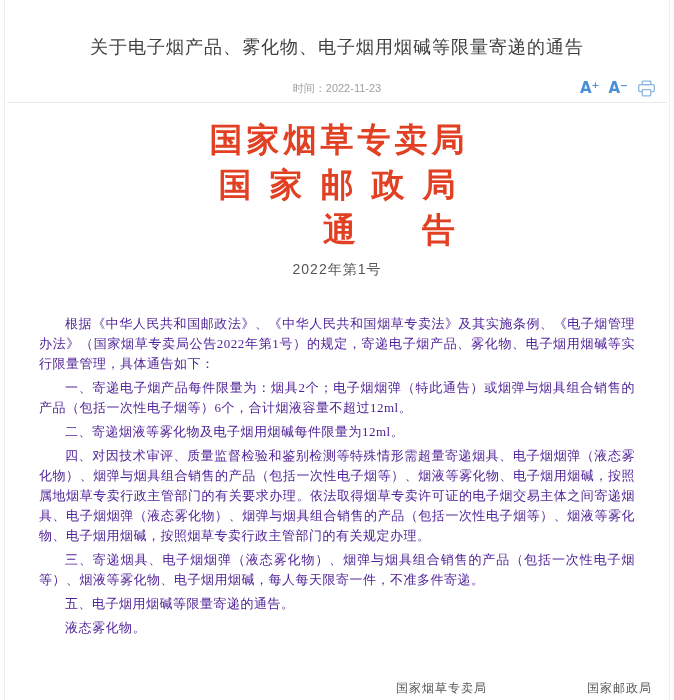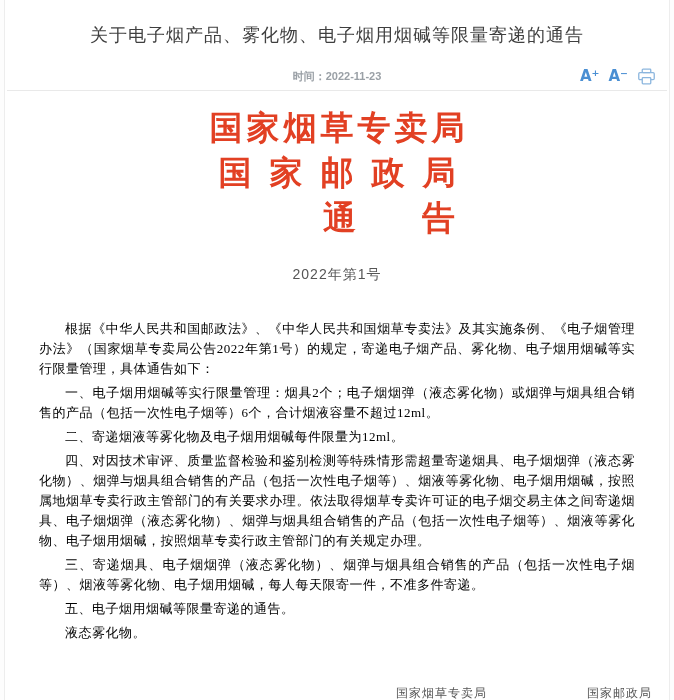--- a/index.html
+++ b/index.html
@@ -8,57 +8,57 @@
   }
   *{margin:0;padding:0;box-sizing:border-box;}
   html,body{background:#fdfdfd;}
   body{
     width:674px;height:700px;overflow:hidden;
     font-family:"Liberation Serif","DejaVu Serif",serif;
   }
   .page{
     margin:0 4px;height:700px;background:#ffffff;
     border-left:1px solid #ededed;border-right:1px solid #ededed;
-    padding-top:24px;position:relative;
+    padding-top:36px;position:relative;
   }
   .doc-title{
     text-align:center;font-size:18px;font-weight:400;color:#3f3f3f;
     letter-spacing:1px;line-height:22px;
   }
   .meta-row{
     position:relative;margin-top:19px;height:22px;
     font-family:"Liberation Sans","DejaVu Sans",sans-serif;
   }
   .meta-time{
     position:absolute;left:0;right:0;text-align:center;
-    font-size:11px;color:#9aa0a6;line-height:22px;font-weight:bold;
+    font-size:11px;color:#9aa0a6;line-height:22px;
   }
   .meta-tools{
     position:absolute;right:13px;top:0;height:22px;
     display:flex;align-items:center;gap:9px;
   }
   .font-btn{
     color:var(--blue);font-size:15px;font-weight:bold;cursor:pointer;
     line-height:22px;font-family:"DejaVu Sans","Liberation Sans",sans-serif;
   }
   .print-btn{color:#8cb6de;cursor:pointer;display:flex;align-items:center;}
   .divider{
     border:none;border-top:1px solid #e9e9e9;margin:3px 2px 0 2px;
   }
   .red-header{margin-top:15px;text-align:center;color:var(--red);font-weight:bold;}
   .red-line{font-size:33px;line-height:45px;}
   .line1{letter-spacing:4px;padding-left:4px;}
   .line2{letter-spacing:18px;padding-left:18px;}
   .line3{letter-spacing:66px;padding-left:66px;transform:translateX(52px);}
   .doc-number{
-    margin-top:25px;text-align:center;font-size:14px;color:#555;
+    margin-top:8px;text-align:center;font-size:14px;color:#555;
     font-family:"Liberation Sans","DejaVu Sans",sans-serif;letter-spacing:1px;
   }
   .body{
-    margin-top:35px;padding:0 34px;color:#000000;font-size:13px;
+    margin-top:35px;padding:0 34px;color:#4c1d95;font-size:13px;
   }
   .body p{
     text-indent:2em;text-align:justify;line-height:20px;margin-bottom:4px;
     letter-spacing:0.5px;
   }
   .signatures{
     margin-top:42px;display:flex;justify-content:flex-end;gap:100px;
     padding-right:17px;font-size:12px;color:#555;letter-spacing:1px;
   }
   .sign-date{
@@ -93,21 +93,21 @@
   <div class="red-header">
     <div class="red-line line1">国家烟草专卖局</div>
     <div class="red-line line2">国家邮政局</div>
     <div class="red-line line3">通告</div>
   </div>
 
   <div class="doc-number">2022年第1号</div>
 
   <div class="body">
     <p>根据《中华人民共和国邮政法》、《中华人民共和国烟草专卖法》及其实施条例、《电子烟管理办法》（国家烟草专卖局公告2022年第1号）的规定，寄递电子烟产品、雾化物、电子烟用烟碱等实行限量管理，具体通告如下：</p>
-    <p>一、电子烟用烟碱等实行限量管理：烟具2个；电子烟烟弹（液态雾化物）或烟弹与烟具组合销售的产品（包括一次性电子烟等）6个，合计烟液容量不超过12ml。</p>
+    <p>一、寄递电子烟产品每件限量为：烟具2个；电子烟烟弹（特此通告）或烟弹与烟具组合销售的产品（包括一次性电子烟等）6个，合计烟液容量不超过12ml。</p>
     <p>二、寄递烟液等雾化物及电子烟用烟碱每件限量为12ml。</p>
     <p>四、对因技术审评、质量监督检验和鉴别检测等特殊情形需超量寄递烟具、电子烟烟弹（液态雾化物）、烟弹与烟具组合销售的产品（包括一次性电子烟等）、烟液等雾化物、电子烟用烟碱，按照属地烟草专卖行政主管部门的有关要求办理。依法取得烟草专卖许可证的电子烟交易主体之间寄递烟具、电子烟烟弹（液态雾化物）、烟弹与烟具组合销售的产品（包括一次性电子烟等）、烟液等雾化物、电子烟用烟碱，按照烟草专卖行政主管部门的有关规定办理。</p>
     <p>三、寄递烟具、电子烟烟弹（液态雾化物）、烟弹与烟具组合销售的产品（包括一次性电子烟等）、烟液等雾化物、电子烟用烟碱，每人每天限寄一件，不准多件寄递。</p>
     <p>五、电子烟用烟碱等限量寄递的通告。</p>
     <p>液态雾化物。</p>
   </div>
 
   <div class="signatures">
     <span>国家烟草专卖局</span>
     <span>国家邮政局</span>

